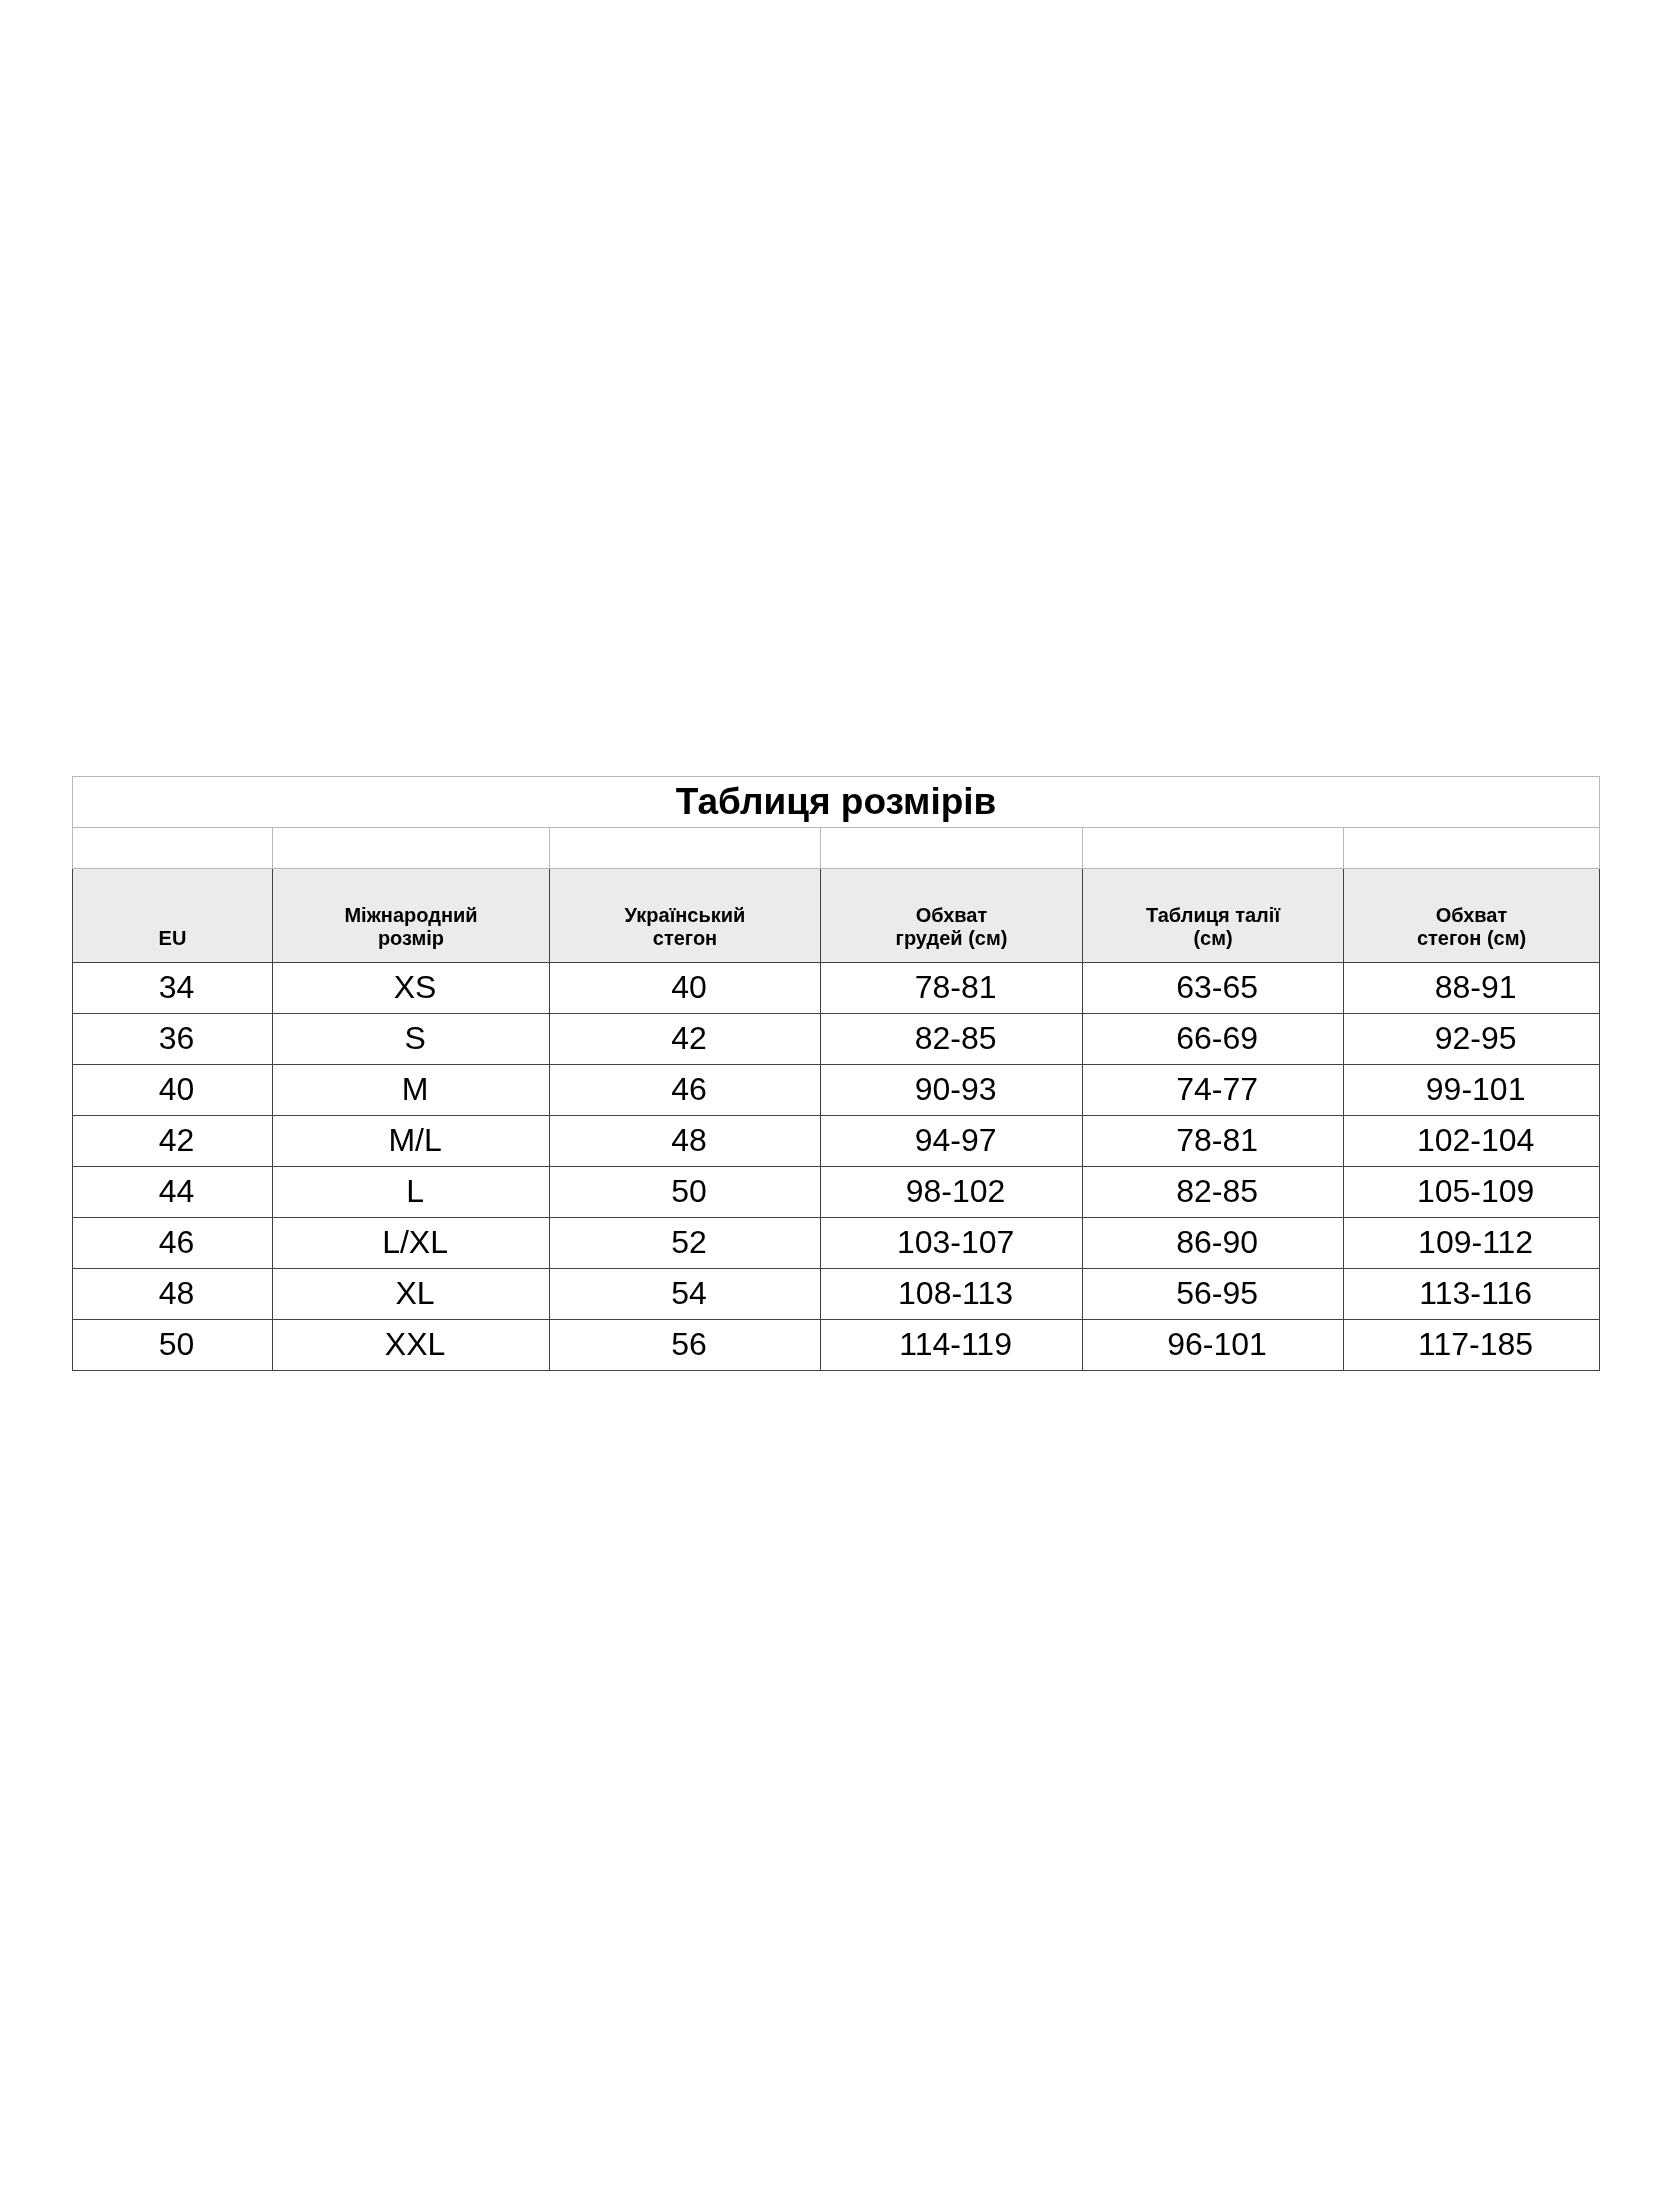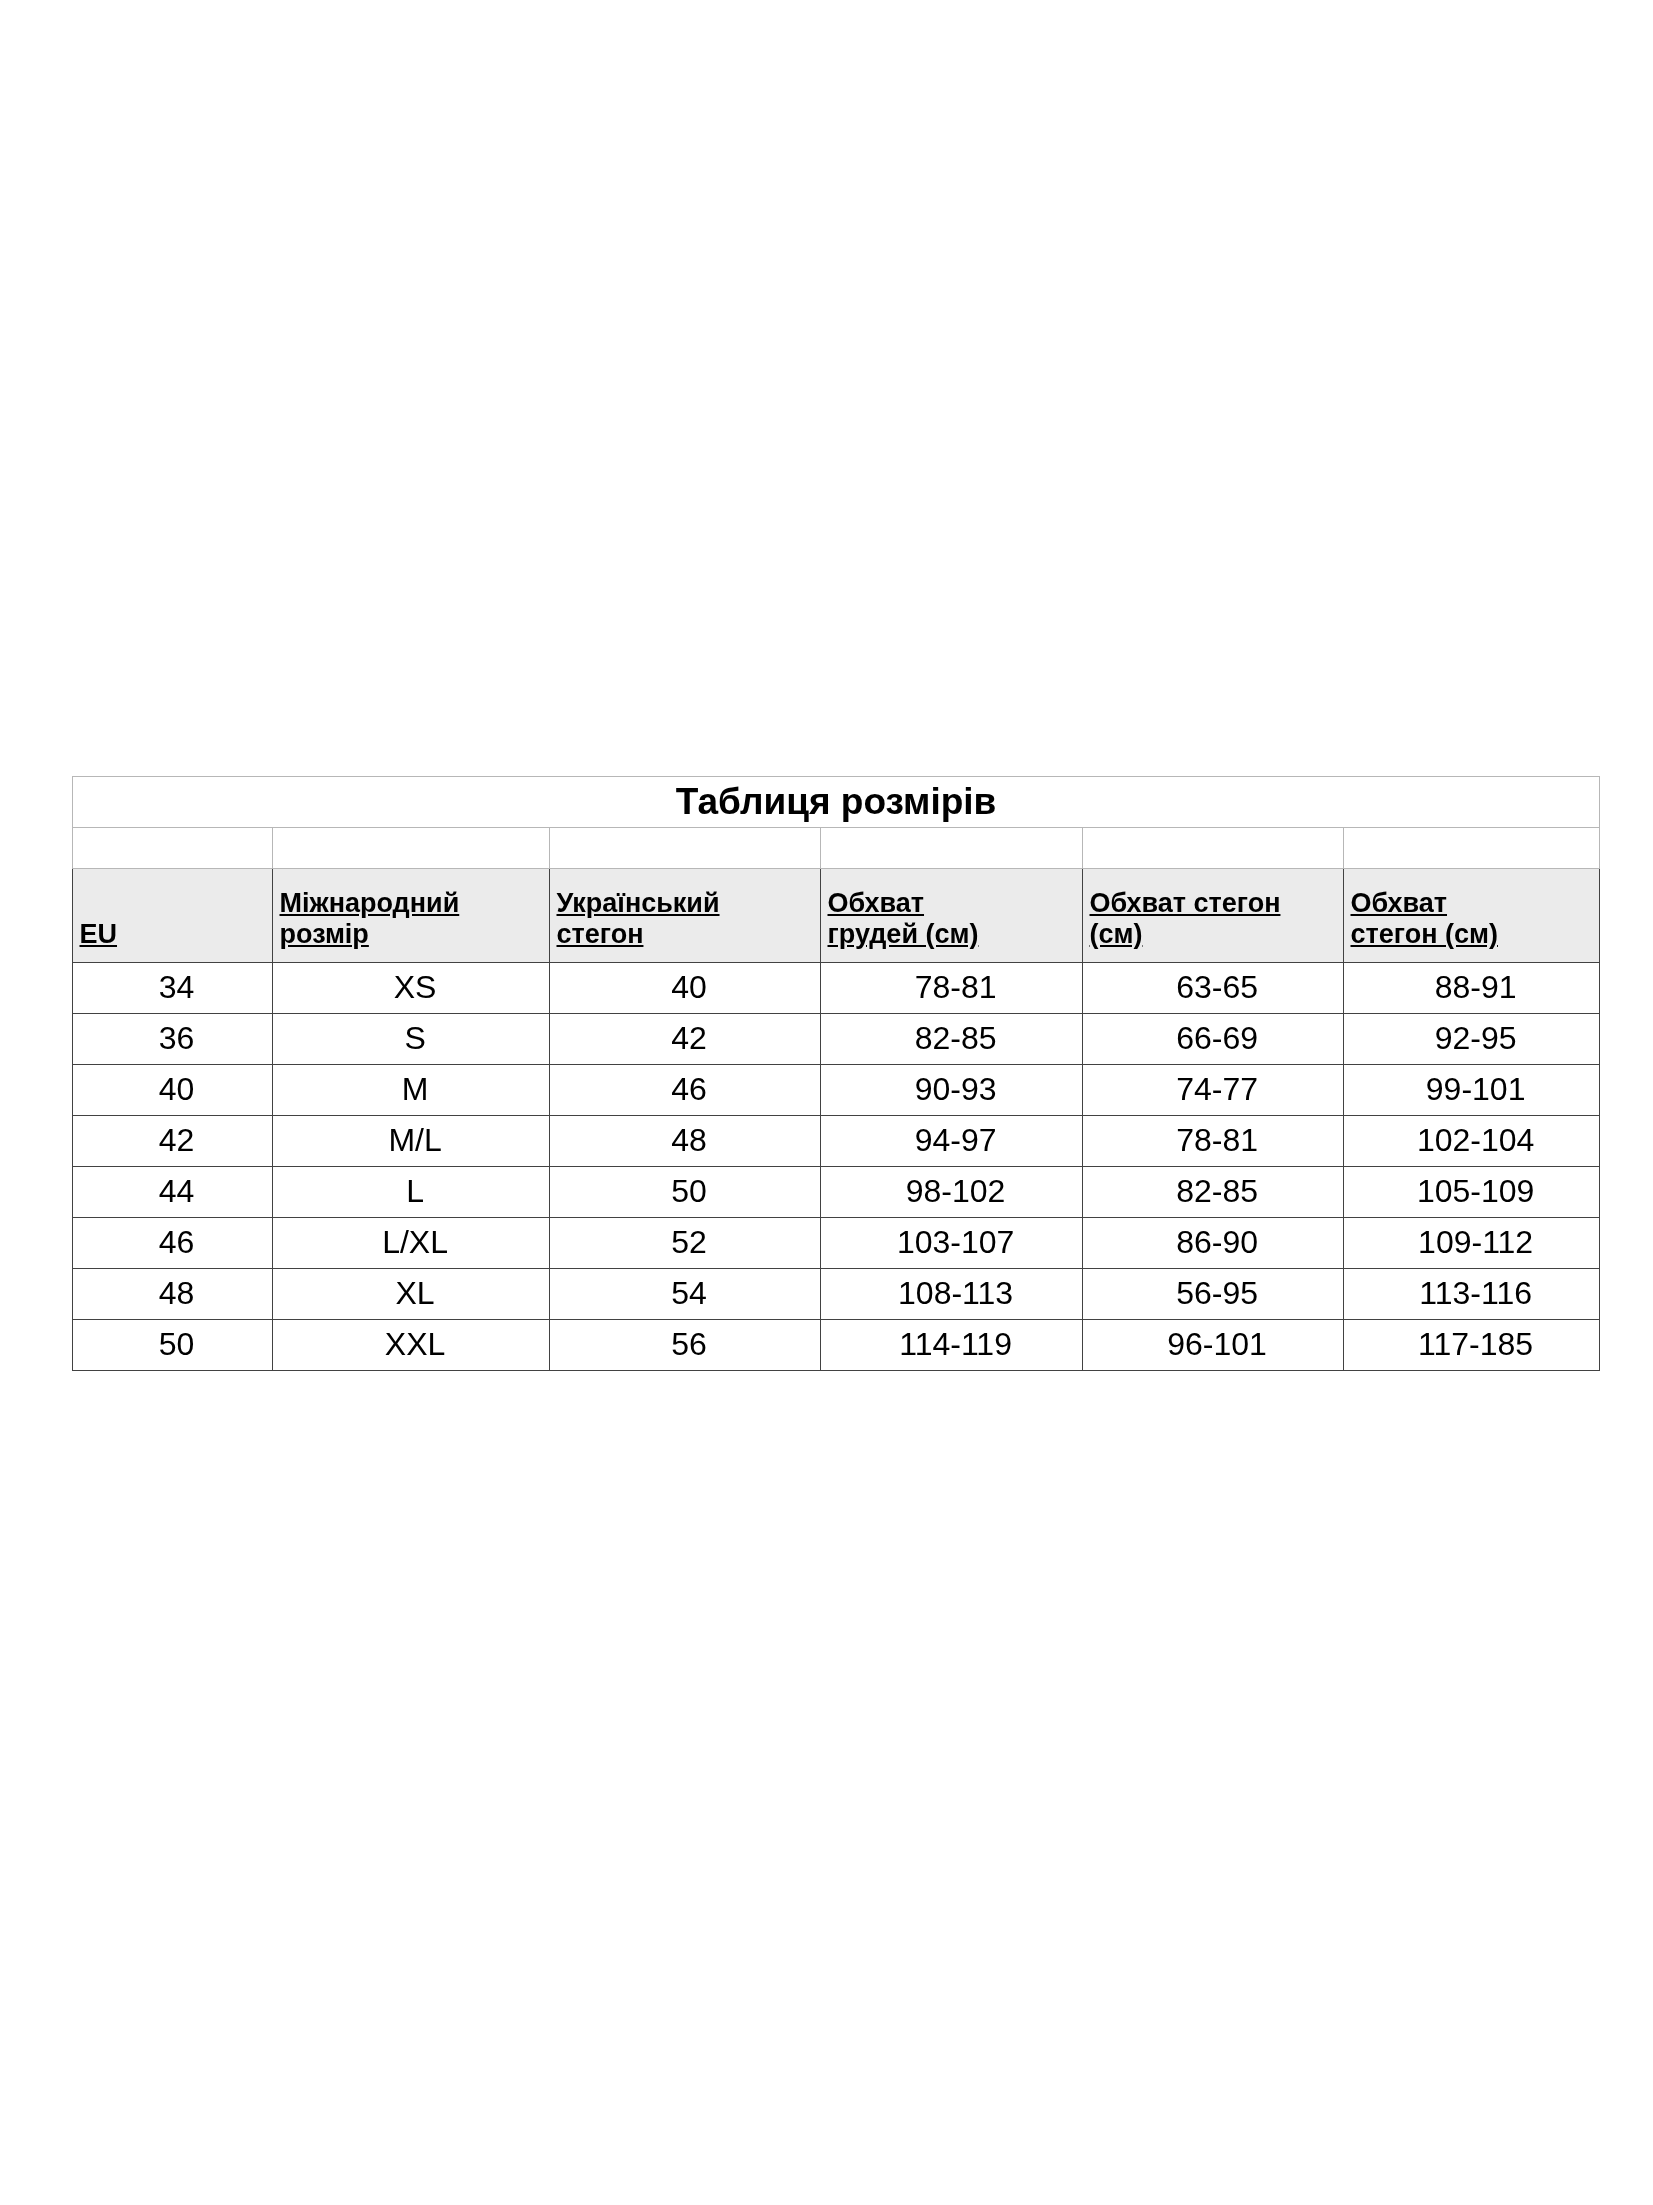--- a/index.html
+++ b/index.html
@@ -46,28 +46,27 @@
     vertical-align: middle;
     padding: 0;
   }
   td.spacer-cell {
     border: 0.8px solid var(--border-light);
     padding: 0;
   }
   th.header-cell {
     border: 1.6px solid var(--border-dark);
     background: var(--header-bg);
-    font-size: 27px;
+    font-size: 20px;
     font-weight: bold;
     line-height: 1.16;
-    text-align: left;
+    text-align: center;
     vertical-align: bottom;
     padding: 4.9px 6.5px 11.4px 6.5px;
     white-space: pre-line;
-    text-decoration: underline;
   }
   td.data-cell {
     border: 1.6px solid var(--border-dark);
     font-size: 32px;
     font-weight: normal;
     text-align: center;
     vertical-align: middle;
     padding: 0 0 1.6px 8.2px;
     white-space: nowrap;
     overflow: hidden;
@@ -102,21 +101,21 @@
     </tr>
 
     <tr class="header-row">
       <th class="header-cell">EU</th>
       <th class="header-cell">Міжнародний
 розмір</th>
       <th class="header-cell">Український
 стегон</th>
       <th class="header-cell">Обхват
 грудей (см)</th>
-      <th class="header-cell">Обхват стегон
+      <th class="header-cell">Таблиця талії
 (см)</th>
       <th class="header-cell">Обхват
 стегон (см)</th>
     </tr>
 
     <tr class="data-row">
       <td class="data-cell">34</td>
       <td class="data-cell">XS</td>
       <td class="data-cell">40</td>
       <td class="data-cell">78-81</td>

